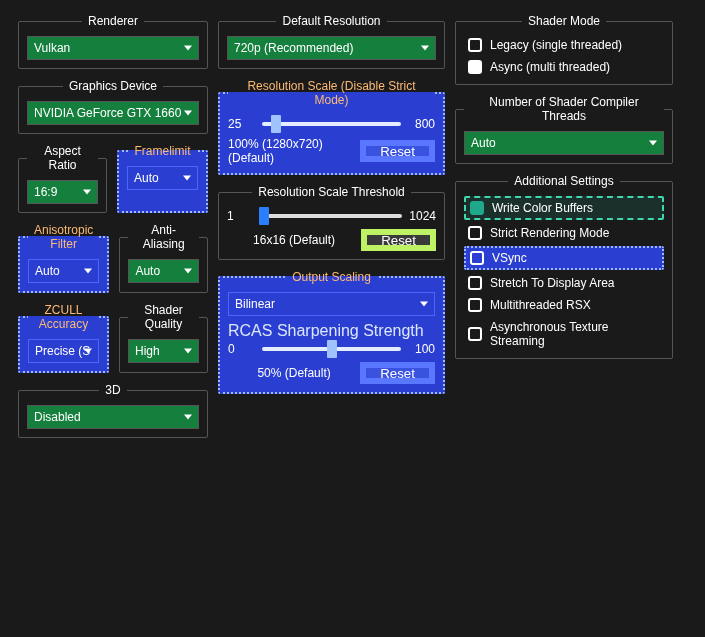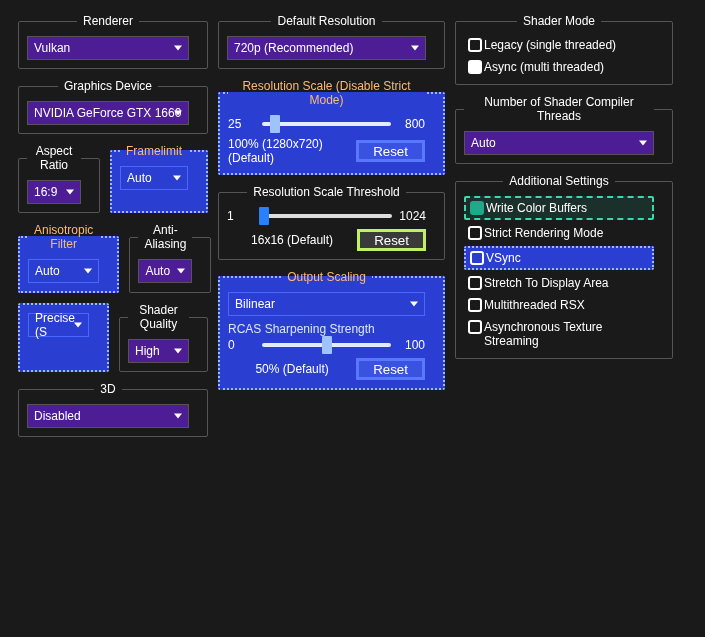--- a/index.html
+++ b/index.html
@@ -14,21 +14,21 @@
     padding: 14px 18px;
   }
   .cols { display: flex; gap: 10px; }
   .col1 { width: 190px; display: flex; flex-direction: column; gap: 10px; }
   .col2 { width: 227px; display: flex; flex-direction: column; gap: 10px; }
   .col3 { width: 218px; display: flex; flex-direction: column; gap: 10px; }
 
   fieldset {
     border: 1px solid #555;
     border-radius: 2px;
-    padding: 8px 18px 8px 8px;
+    padding: 8px 8px 8px 8px;
     position: relative;
   }
   legend {
     font-size: 12px;
     color: #fff;
     padding: 0 6px;
     margin: 0 auto;
     text-align: center;
   }
   fieldset > legend { margin-left: auto; margin-right: auto; }
@@ -38,21 +38,21 @@
     border: 2px dotted #9fb9ff;
     background: #2a3fd1;
     border-radius: 2px;
   }
   .hl legend { color: #fdba74; }
 
   .row2 { display: flex; gap: 10px; }
   .half { flex: 1; }
 
   .select {
-    background: #4c1d95;
+    background: #15803d;
     border: 1px solid #555;
     color: #fff;
     height: 24px;
     width: 100%;
     display: flex;
     align-items: center;
     padding: 0 6px;
     position: relative;
     cursor: pointer;
   }
@@ -63,21 +63,21 @@
     transform: translateY(-50%);
     width: 0; height: 0;
     border-left: 4px solid transparent;
     border-right: 4px solid transparent;
     border-top: 5px solid #fff;
   }
   .hl .select { background: #2a3fd1; border-color: #4a66ff; }
 
   .btn {
     background: #3a3a3a;
-    border: 3px solid #bef264;
+    border: 6px solid #bef264;
     color: #fff;
     height: 22px;
     padding: 0 14px;
     cursor: pointer;
     display: inline-flex;
     align-items: center;
     justify-content: center;
   }
   .hl .btn { background: #3a52e0; border-color: #5a78ff; }
 
@@ -107,21 +107,22 @@
     display: flex;
     align-items: center;
     justify-content: space-between;
     margin-top: 6px;
   }
   .status-row .txt { flex: 1; font-size: 12px; }
 
   .opts { display: flex; flex-direction: column; gap: 4px; }
   .opt {
     display: flex;
-    gap: 2px;
+    align-items: center;
+    gap: 8px;
     padding: 2px 4px;
     border-radius: 2px;
   }
   .cb {
     width: 14px; height: 14px;
     border: 2px solid #fff;
     border-radius: 3px;
     background: transparent;
     flex-shrink: 0;
   }
@@ -132,21 +133,21 @@
     border: 2px dashed #3fd7b0;
     background: rgba(31,169,138,0.15);
     padding: 3px 4px;
   }
   .opt.selblue {
     border: 2px dotted #9fb9ff;
     background: #2a3fd1;
     padding: 3px 4px;
   }
 
-  .sublabel { font-size: 12px; color: #dce6ff; margin-top:6px; margin-bottom:2px; }
+  .sublabel { font-size: 16px; color: #dce6ff; margin-top:6px; margin-bottom:2px; }
   .center { text-align:center; }
 </style>
 </head>
 <body>
 
 <div class="cols">
 
   <div class="col1">
     <fieldset>
       <legend>Renderer</legend>
@@ -193,20 +194,21 @@
         <legend>Anti-Aliasing</legend>
         <div class="select">
           <span>Auto</span>
           <span class="caret"></span>
         </div>
       </fieldset>
     </div>
 
     <div class="row2">
       <fieldset class="half hl">
+        <legend>ZCULL Accuracy</legend>
         <div class="select">
           <span>Precise (S</span>
           <span class="caret"></span>
         </div>
       </fieldset>
       <fieldset class="half">
         <legend>Shader Quality</legend>
         <div class="select">
           <span>High</span>
           <span class="caret"></span>

